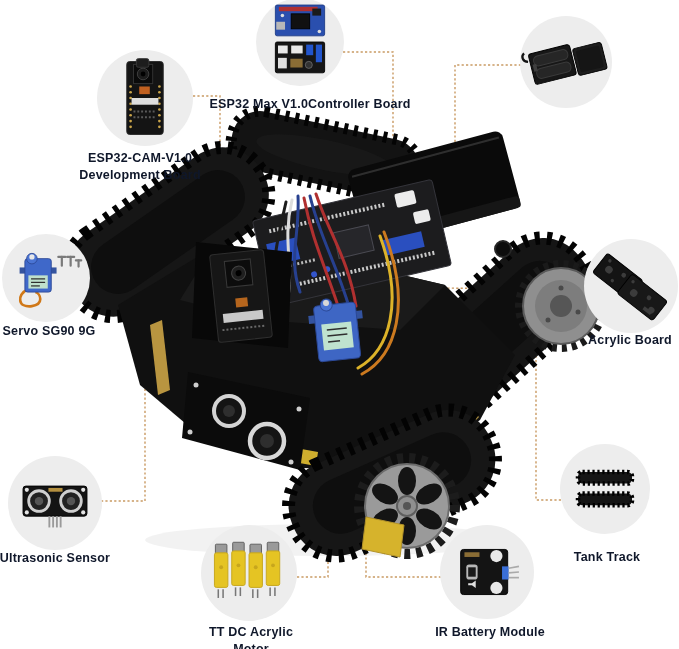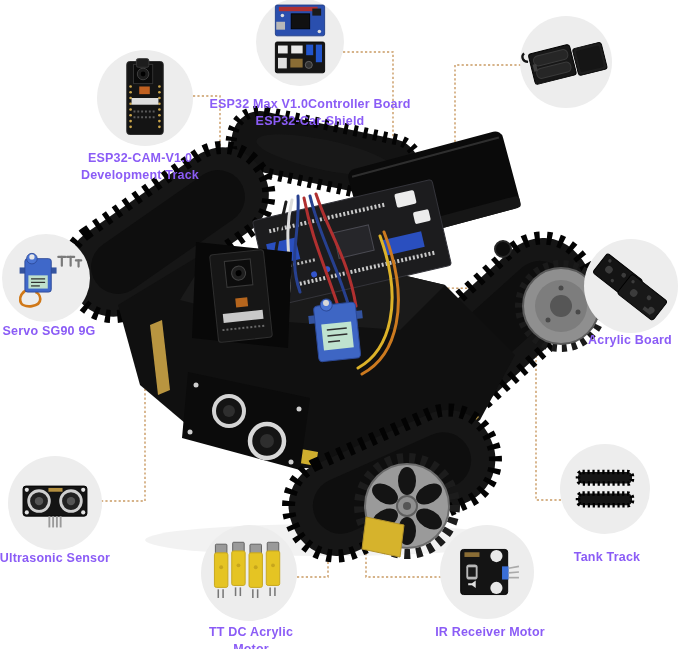--- a/index.html
+++ b/index.html
@@ -8,21 +8,21 @@
     overflow:hidden;font-family:"Liberation Sans", sans-serif;
   }
   .stage svg{display:block;}
   .layer{position:absolute;left:0;top:0;width:679px;height:649px;}
   .part-circle{
     position:absolute;border-radius:50%;background:#ededed;
     display:flex;align-items:center;justify-content:center;
   }
   .part-circle svg{width:100%;height:100%;}
   .part-label{
-    position:absolute;text-align:center;color:#8b5cf6;
+    position:absolute;text-align:center;color:#0f172a;
     font-size:12.5px;font-weight:bold;line-height:17px;letter-spacing:.2px;
   }
   .part-label span{display:block;}
 </style>
 </head>
 <body>
 
 <div class="stage">
 
   <svg class="layer" viewBox="0 0 679 649">
@@ -366,26 +366,25 @@
     <svg viewBox="0 0 100 100">
       <rect x="20" y="31" width="60" height="13" rx="5" fill="#151515"></rect>
       <rect x="20" y="31" width="60" height="13" rx="5" fill="none" stroke="#000" stroke-width="5" stroke-dasharray="2.5 3"></rect>
       <rect x="20" y="55" width="60" height="13" rx="5" fill="#151515"></rect>
       <rect x="20" y="55" width="60" height="13" rx="5" fill="none" stroke="#000" stroke-width="5" stroke-dasharray="2.5 3"></rect>
     </svg>
   </div>
 
   <div class="part-label" style="left:30px;top:150px;width:220px;">
     <span>ESP32-CAM-V1.0</span>
-    <span>Development Track</span>
+    <span>Development Board</span>
   </div>
 
   <div class="part-label" style="left:190px;top:96px;width:240px;">
     <span>ESP32 Max V1.0Controller Board</span>
-    <span>ESP32-Car-Shield</span>
   </div>
 
 
   <div class="part-label" style="left:-11px;top:323px;width:120px;">
     <span>Servo SG90 9G</span>
   </div>
 
   <div class="part-label" style="left:550px;top:332px;width:160px;">
     <span>Acrylic Board</span>
   </div>
@@ -393,20 +392,20 @@
   <div class="part-label" style="left:-45px;top:550px;width:200px;">
     <span>Ultrasonic Sensor</span>
   </div>
 
   <div class="part-label" style="left:171px;top:624px;width:160px;">
     <span>TT DC Acrylic</span>
     <span>Motor</span>
   </div>
 
   <div class="part-label" style="left:390px;top:624px;width:200px;">
-    <span>IR Receiver Motor</span>
+    <span>IR Battery Module</span>
   </div>
 
   <div class="part-label" style="left:527px;top:549px;width:160px;">
     <span>Tank Track</span>
   </div>
 
 </div>
 
 </body></html>

